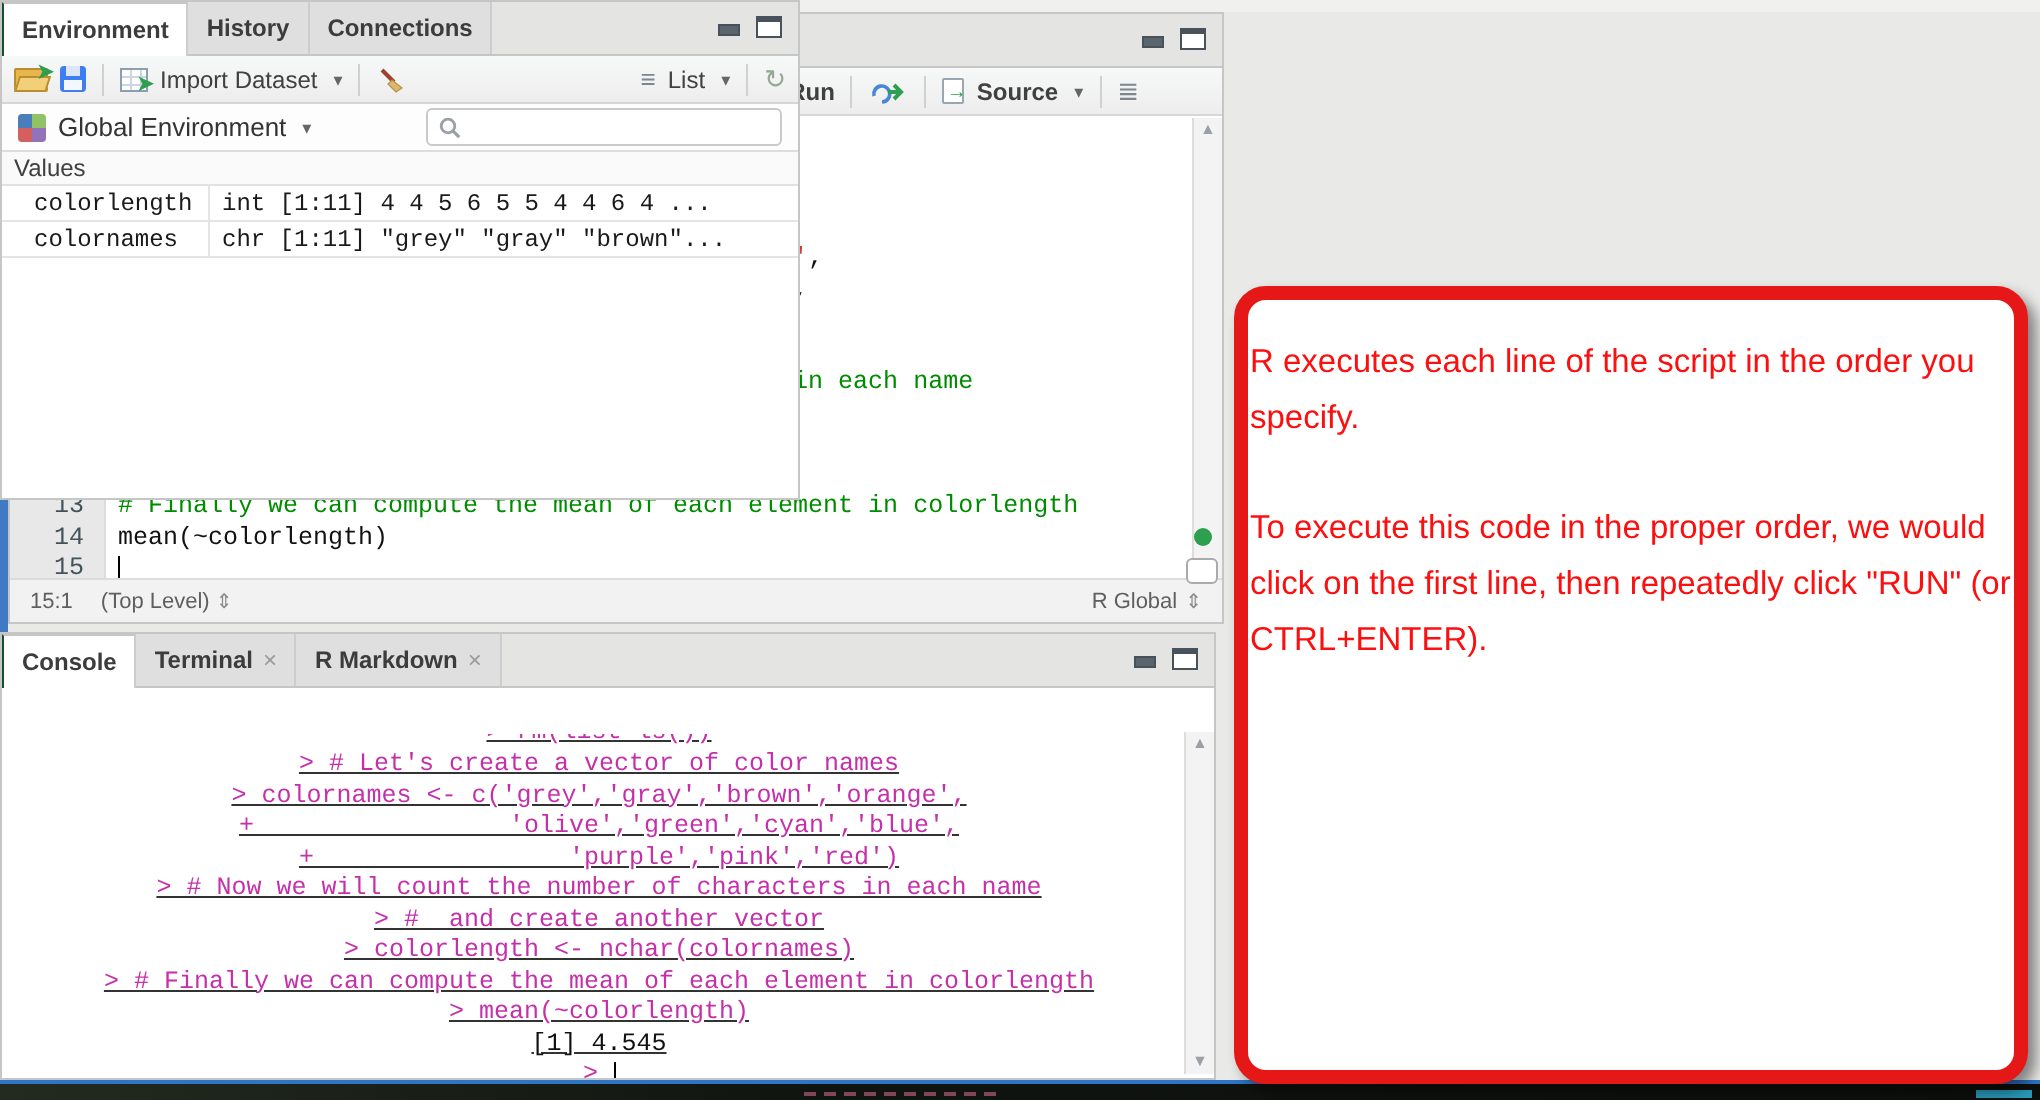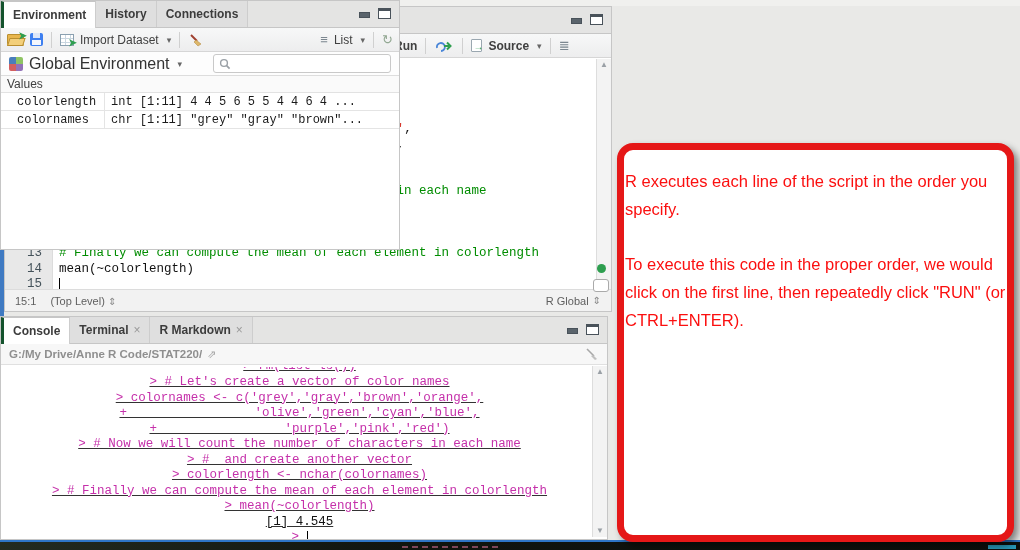--- a/index.html
+++ b/index.html
@@ -16,21 +16,21 @@
     background:linear-gradient(90deg,#232b20,#10140f 40%,#0c0f0c); }
   .desktop-teal { position:absolute; left:988px; top:545px; width:28px; height:4px; background:#2898b8; }
   .desktop-pink { position:absolute; left:402px; top:546px; width:100px; height:2px;
     background:repeating-linear-gradient(90deg,#b05c7a 0 6px,transparent 6px 10px); opacity:.7; }
 
   
   .pane { position:absolute; background:#fff; border:1px solid #c6c6c6; }
   .tabbar { display:flex; align-items:flex-end; background:#e4e4e3; border-bottom:1px solid #c6c6c6; height:27px; position:relative; }
   .tab { display:flex; align-items:center; gap:5px; height:26px; padding:0 9px; font-size:12px; font-weight:bold;
          color:#3c3c3c; background:#dfdfdf; border-right:1px solid #cdcdcd; cursor:default; }
-  .tab.active { background:#fff; border-top:1px solid #c6c6c6; border-left:3px solid #14532d; height:27px; margin-bottom:-1px; }
+  .tab.active { background:#fff; border-top:1px solid #c6c6c6; border-left:1px solid #14532d; height:27px; margin-bottom:-1px; }
   .tab .close-x { color:#9a9a9a; font-size:12px; font-weight:normal; }
   .minmax { position:absolute; right:8px; top:7px; display:flex; gap:7px; }
   .btn-min { width:13px; height:11px; position:relative; }
   .btn-min::after { content:""; position:absolute; left:1px; right:1px; bottom:1px; height:4px; background:#5a646c; border:1px solid #49525a; }
   .btn-max { width:13px; height:11px; border:1px solid #49525a; background:#fff; border-top-width:3px; }
   .toolbar { display:flex; align-items:center; height:24px; background:linear-gradient(#f7f8f8,#ededee); border-bottom:1px solid #d6d6d6;
              padding:0 6px; gap:6px; font-size:12px; color:#404040; }
   .tb-sep { width:1px; height:16px; background:#d0d0d0; margin:0 2px; }
   .tb-label { font-size:12px; color:#404040; }
   .caret { font-size:9px; color:#666; margin-left:2px; }
@@ -267,30 +267,20 @@
     </div>
     <div class="tab">
       <span>R Markdown</span>
       <span class="close-x">×</span>
     </div>
     <div class="minmax">
       <span class="btn-min"></span>
       <span class="btn-max"></span>
     </div>
   </div>
-  <div id="console-pathbar">
-    <span>G:/My Drive/Anne R Code/STAT220/</span>
-    <span class="goto-arrow">⇗</span>
-    <span class="broom-svg">
-      <svg width="14" height="14">
-          <line x1="2" y1="2" x2="9" y2="9" stroke="#a8a8a8" stroke-width="1.6"></line>
-          <path d="M8 8 l4 4 l-2 1 l-4 -4 z" fill="#c0c0c0"></path>
-        </svg>
-    </span>
-  </div>
   <div id="console-body"><div class="console-line input clipped"><span>&gt; rm(list=ls())</span></div><div class="console-line input"><span>&gt; # Let's create a vector of color names</span></div><div class="console-line input"><span>&gt; colornames &lt;- c('grey','gray','brown','orange',</span></div><div class="console-line input"><span>+                 'olive','green','cyan','blue',</span></div><div class="console-line input"><span>+                 'purple','pink','red')</span></div><div class="console-line input"><span>&gt; # Now we will count the number of characters in each name</span></div><div class="console-line input"><span>&gt; #  and create another vector</span></div><div class="console-line input"><span>&gt; colorlength &lt;- nchar(colornames)</span></div><div class="console-line input"><span>&gt; # Finally we can compute the mean of each element in colorlength</span></div><div class="console-line input"><span>&gt; mean(~colorlength)</span></div><div class="console-line output"><span>[1] 4.545</span></div><div class="console-line input"><span>&gt; </span><span class="cursor-bar"></span></div></div>
   <div class="scrollbar" id="console-scrollbar">
     <span class="scroll-arrow">▲</span>
     <span class="scroll-arrow">▼</span>
   </div>
 </div>
 
 <div id="right-panel">
   <div id="env-pane">
     <div class="tabbar">
@@ -335,21 +325,21 @@
       <span class="tb-sep"></span>
       <span class="refresh-icon">↻</span>
     </div>
     <div id="env-scope-row">
       <span class="cube-icon">
           <i></i>
           <i></i>
           <i></i>
           <i></i>
         </span>
-      <span style="font-size:16px;color:#333">Global Environment</span>
+      <span style="font-size:13px;color:#333">Global Environment</span>
       <span class="caret">▾</span>
       <span id="env-search">
         <span class="mag-svg">
           <svg width="12" height="12">
               <circle cx="5" cy="5" r="3.4" fill="none" stroke="#9aa0a6" stroke-width="1.4"></circle>
               <line x1="7.6" y1="7.6" x2="10.6" y2="10.6" stroke="#9aa0a6" stroke-width="1.6"></line>
             </svg>
         </span>
         <input value="" style="">
       </span>

